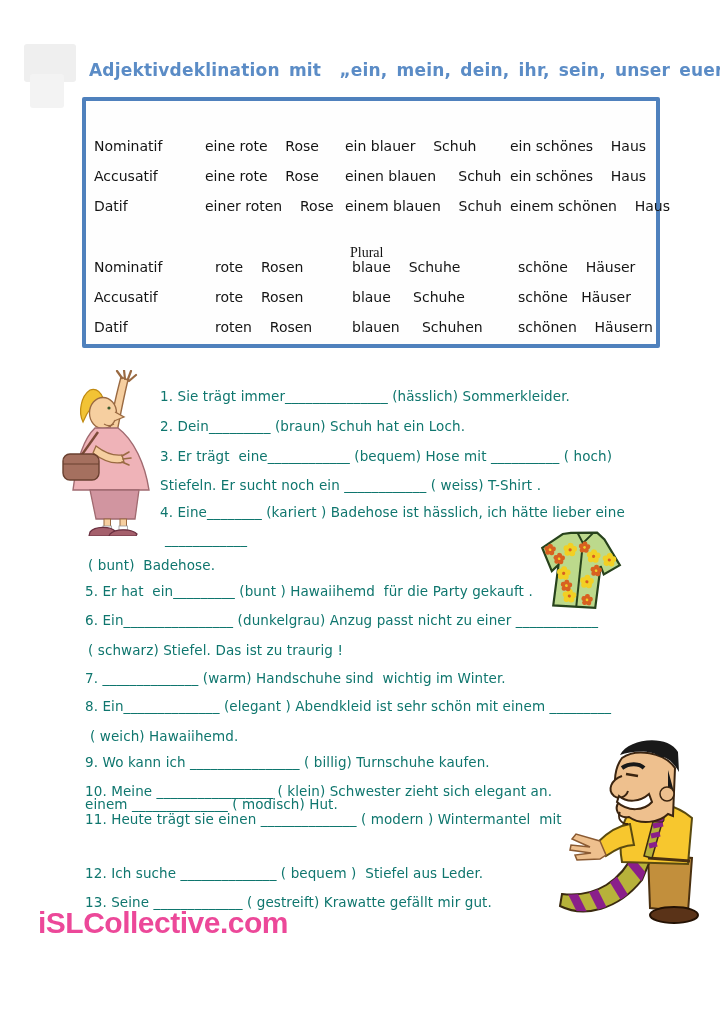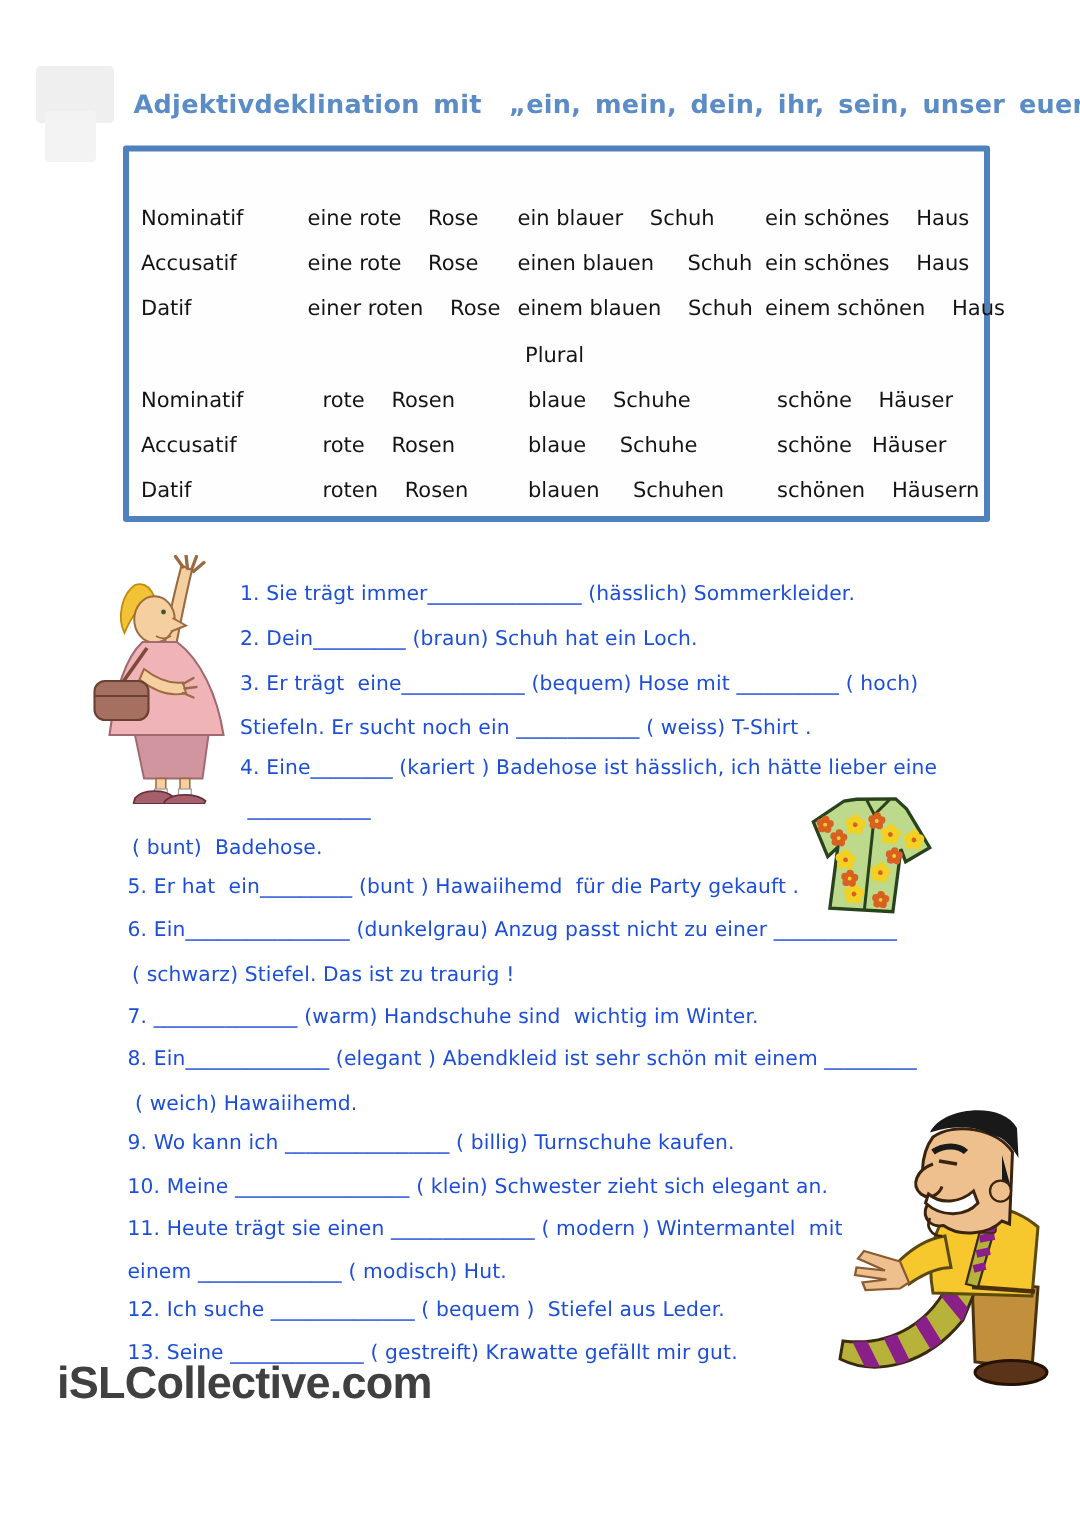--- a/index.html
+++ b/index.html
@@ -14,26 +14,26 @@
     color:#5b8cc6;white-space:pre;word-spacing:3px;letter-spacing:0.2px;
   }
   .decl-table{
     position:absolute;left:82px;top:97px;width:570px;height:243px;
     border:4px solid #4f81bd;background:#fefefe;border-radius:2px;
   }
   .trow{position:absolute;left:0;top:0;width:100%;height:22px;}
   .tcell{position:absolute;white-space:pre;font-size:14px;color:#141414;}
   .thead .tcell{font-size:14px;}
   .ex{
-    position:absolute;white-space:pre;font-size:13.5px;color:#1d4ed8;
+    position:absolute;white-space:pre;font-size:13.5px;color:#0f766e;
     letter-spacing:0.1px;
   }
   .watermark{
     position:absolute;left:38px;top:906px;font-size:30px;font-weight:bold;
-    color:#404040;letter-spacing:-0.5px;font-family:"Liberation Sans",sans-serif;
+    color:#ec4899;letter-spacing:-0.5px;font-family:"Liberation Sans",sans-serif;
   }
   svg{display:block;}
 </style>
 </head>
 <body>
 
 <div class="scan-blob" style="left:24px;top:44px;width:52px;height:38px;"></div>
 <div class="scan-blob" style="left:30px;top:74px;width:34px;height:34px;background:#f3f3f3;"></div>
 
 <div class="title">Adjektivdeklination mit  „ein, mein, dein, ihr, sein, unser euer … „</div>
@@ -52,21 +52,21 @@
     <span class="tcell" style="left:259px;">einen blauen     Schuh</span>
     <span class="tcell" style="left:424px;">ein schönes    Haus</span>
   </div>
   <div class="trow" style="top:97px;">
     <span class="tcell" style="left:8px;">Datif</span>
     <span class="tcell" style="left:119px;">einer roten    Rose</span>
     <span class="tcell" style="left:259px;">einem blauen    Schuh</span>
     <span class="tcell" style="left:424px;">einem schönen    Haus</span>
   </div>
 
-  <div class="trow" style="top:128px;">
+  <div class="trow" style="top:144px;font-family:Liberation Serif, serif;">
     <span class="tcell" style="left:264px;">Plural</span>
   </div>
 
   <div class="trow" style="top:158px;">
     <span class="tcell" style="left:8px;">Nominatif</span>
     <span class="tcell" style="left:129px;">rote    Rosen</span>
     <span class="tcell" style="left:266px;">blaue    Schuhe</span>
     <span class="tcell" style="left:432px;">schöne    Häuser</span>
   </div>
   <div class="trow" style="top:188px;">
@@ -92,21 +92,21 @@
 <div class="ex" style="left:88px;top:557px;">( bunt)  Badehose.</div>
 <div class="ex" style="left:85px;top:583px;">5. Er hat  ein_________ (bunt ) Hawaiihemd  für die Party gekauft .</div>
 <div class="ex" style="left:85px;top:612px;">6. Ein________________ (dunkelgrau) Anzug passt nicht zu einer ____________</div>
 <div class="ex" style="left:88px;top:642px;">( schwarz) Stiefel. Das ist zu traurig !</div>
 <div class="ex" style="left:85px;top:670px;text-align:right;">7. ______________ (warm) Handschuhe sind  wichtig im Winter.</div>
 <div class="ex" style="left:85px;top:698px;">8. Ein______________ (elegant ) Abendkleid ist sehr schön mit einem _________</div>
 <div class="ex" style="left:90px;top:728px;">( weich) Hawaiihemd.</div>
 <div class="ex" style="left:85px;top:754px;">9. Wo kann ich ________________ ( billig) Turnschuhe kaufen.</div>
 <div class="ex" style="left:85px;top:783px;">10. Meine _________________ ( klein) Schwester zieht sich elegant an.</div>
 <div class="ex" style="left:85px;top:811px;">11. Heute trägt sie einen ______________ ( modern ) Wintermantel  mit</div>
-<div class="ex" style="left:85px;top:840px;">einem ______________ ( modisch) Hut.</div>
+<div class="ex" style="left:85px;top:796px;">einem ______________ ( modisch) Hut.</div>
 <div class="ex" style="left:85px;top:865px;">12. Ich suche ______________ ( bequem )  Stiefel aus Leder.</div>
 <div class="ex" style="left:85px;top:894px;">13. Seine _____________ ( gestreift) Krawatte gefällt mir gut.</div>
 
 <div class="abs" style="left:52px;top:370px;">
   <svg width="112" height="166" viewBox="0 0 112 166">
 
     <path d="M57 66 L65 62 C69 42 72 26 76 10 L69 7 C64 26 59 46 57 66 Z" fill="#f6cfa0" stroke="#9a6a42" stroke-width="1.4"></path>
     <path d="M70 8 L65 1 M73 9 L72 0 M76 9 L79 1 M77 11 L84 5" stroke="#9a6a42" stroke-width="2.2" fill="none" stroke-linecap="round"></path>
 
     <path d="M38 20 C29 26 26 42 31 52 C35 42 41 33 51 28 C48 21 44 18 38 20 Z" fill="#f2c335" stroke="#c08a10" stroke-width="1.2"></path>

